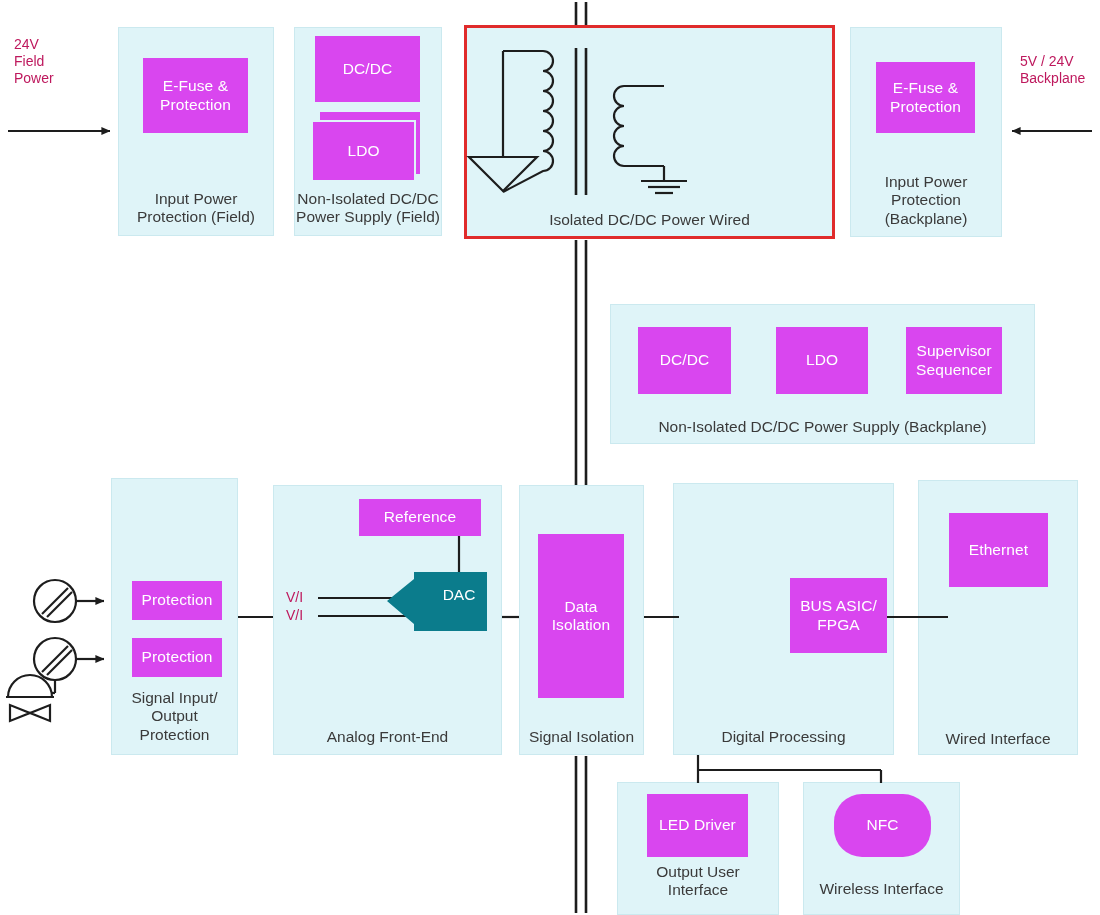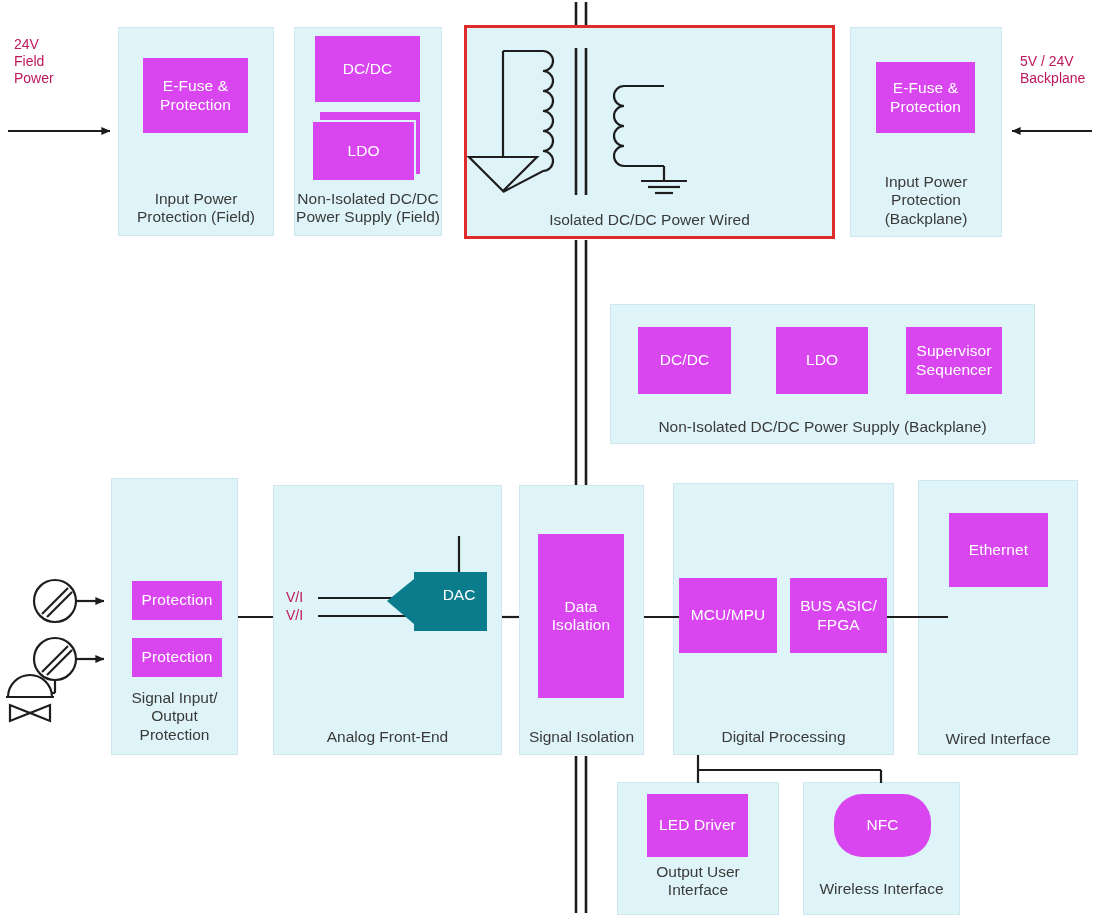--- a/index.html
+++ b/index.html
@@ -63,32 +63,32 @@
   <div class="plabel" style="left:610px;top:418px;width:425px;">Non-Isolated DC/DC Power Supply (Backplane)</div>
 
   <div class="panel" style="left:111px;top:478px;width:127px;height:277px;"></div>
   <div class="blk" style="left:132px;top:581px;width:90px;height:39px;">Protection</div>
   <div class="blk" style="left:132px;top:638px;width:90px;height:39px;">Protection</div>
   <div class="plabel" style="left:108px;top:689px;width:133px;">Signal Input/
 Output
 Protection</div>
 
   <div class="panel" style="left:273px;top:485px;width:229px;height:270px;"></div>
+  <div class="blk" style="left:359px;top:499px;width:122px;height:37px;">Reference</div>
   <div class="plabel" style="left:429px;top:586px;width:60px;color:#ffffff;z-index:4;">DAC</div>
   <div class="plabel" style="left:273px;top:728px;width:229px;">Analog Front-End</div>
   <div class="ext" style="left:286px;top:589px;">V/I</div>
   <div class="ext" style="left:286px;top:607px;">V/I</div>
 
   <div class="panel" style="left:519px;top:485px;width:125px;height:270px;"></div>
   <div class="blk" style="left:538px;top:534px;width:86px;height:164px;white-space:pre-line;">Data
 Isolation</div>
   <div class="plabel" style="left:519px;top:728px;width:125px;">Signal Isolation</div>
 
   <div class="panel" style="left:673px;top:483px;width:221px;height:272px;"></div>
-  <div class="blk" style="left:679px;top:578px;width:98px;height:75px;">MCU/MPU</div>
   <div class="blk" style="left:790px;top:578px;width:97px;height:75px;white-space:pre-line;">BUS ASIC/
 FPGA</div>
   <div class="plabel" style="left:673px;top:728px;width:221px;">Digital Processing</div>
 
   <div class="panel" style="left:918px;top:480px;width:160px;height:275px;"></div>
   <div class="blk" style="left:949px;top:513px;width:99px;height:74px;">Ethernet</div>
   <div class="plabel" style="left:918px;top:730px;width:160px;">Wired Interface</div>
 
   <div class="panel" style="left:617px;top:782px;width:162px;height:133px;"></div>
   <div class="blk" style="left:647px;top:794px;width:101px;height:63px;">LED Driver</div>

